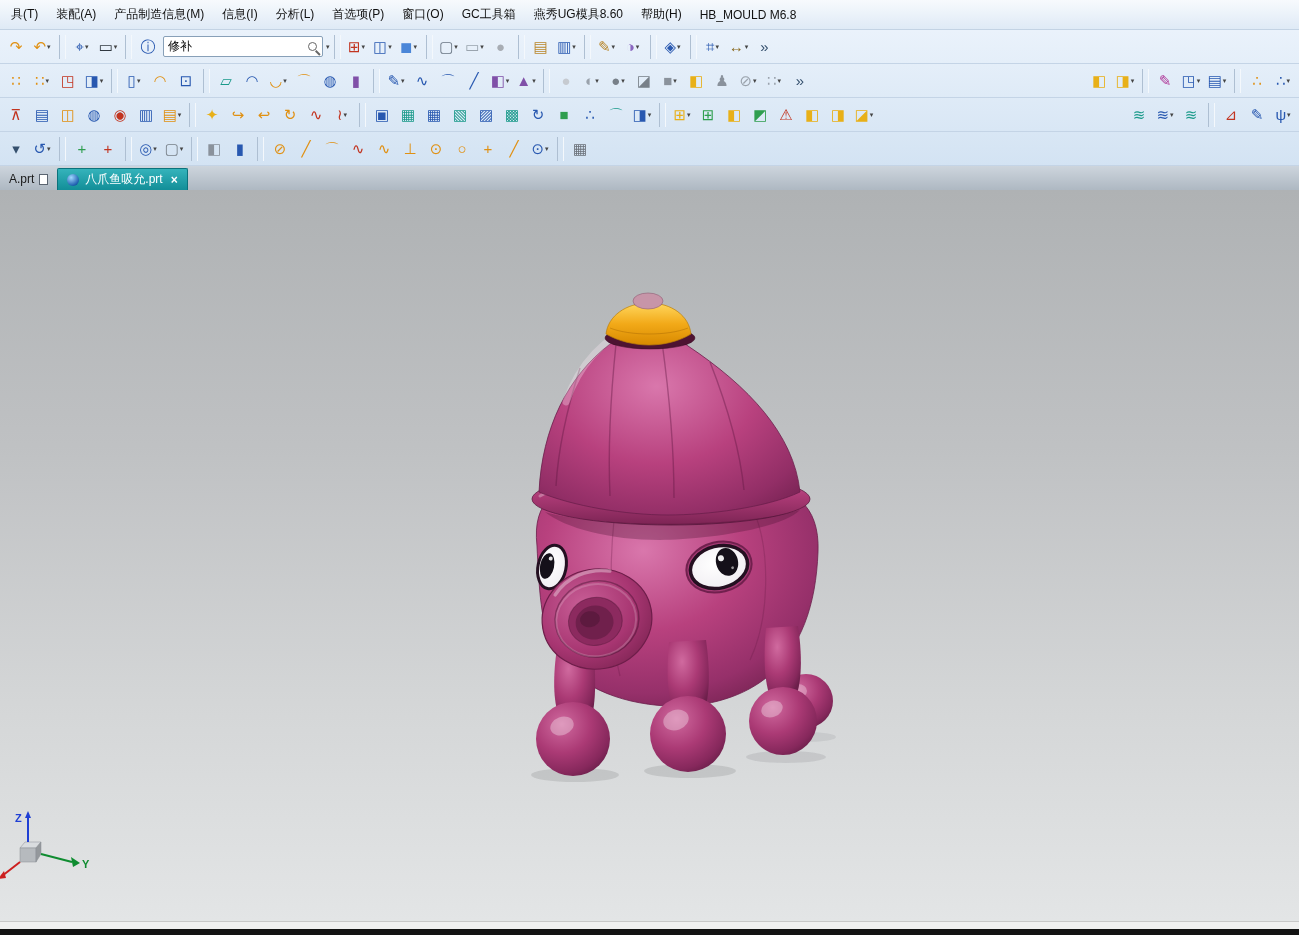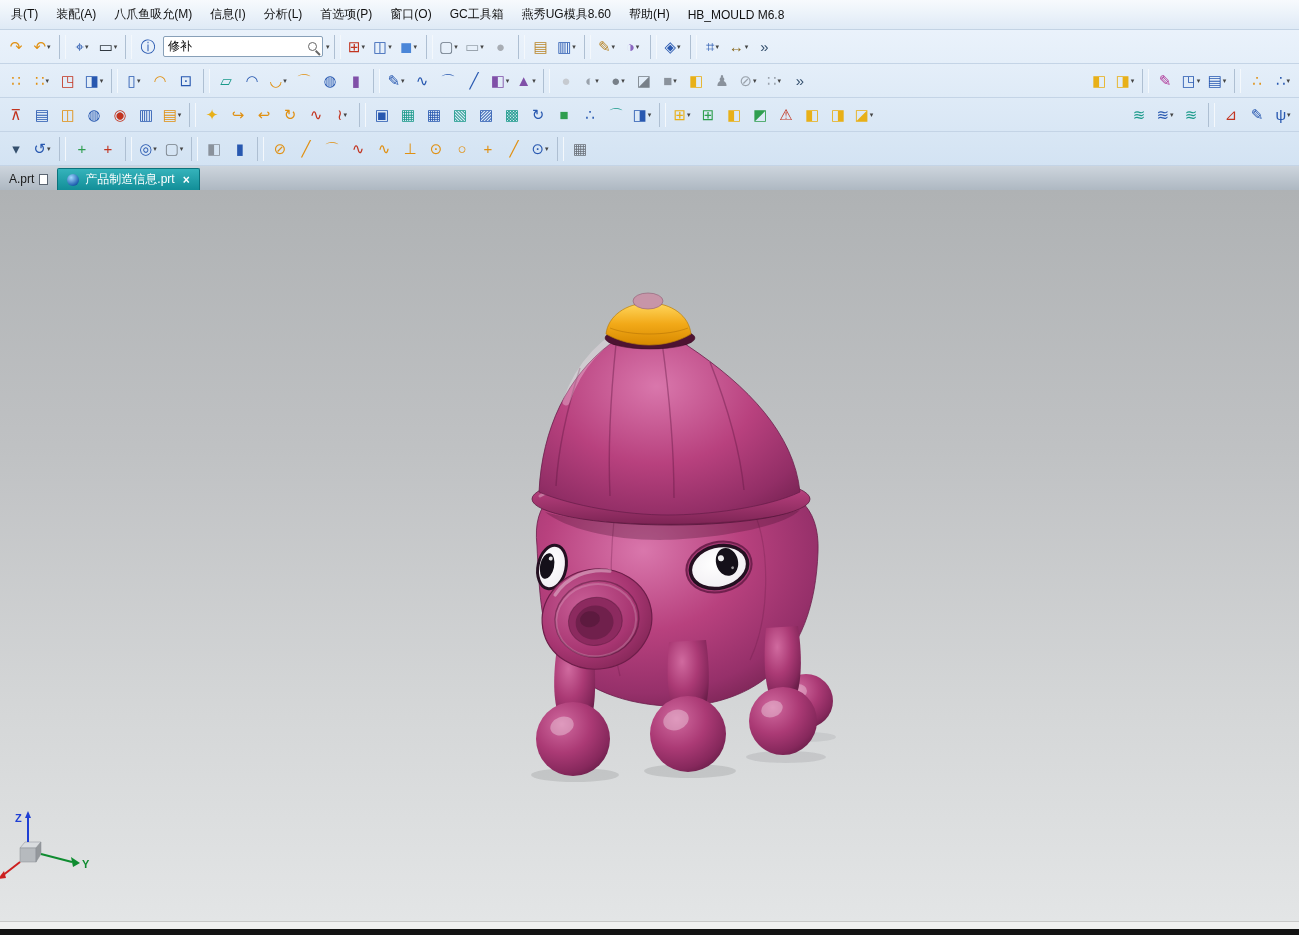--- a/index.html
+++ b/index.html
@@ -39,21 +39,21 @@
   .viewport svg{position:absolute;left:0;top:0}
   .hstrip{height:8px;background:#f0f0f0;border-top:1px solid #c8c8c8}
   .bottombar{height:6px;background:#131313}
 </style>
 </head>
 <body>
 
 <div class="menubar">
     <span class="menu-item">具(T)</span>
     <span class="menu-item">装配(A)</span>
-    <span class="menu-item">八爪鱼吸允(M)</span>
+    <span class="menu-item">产品制造信息(M)</span>
     <span class="menu-item">信息(I)</span>
     <span class="menu-item">分析(L)</span>
     <span class="menu-item">首选项(P)</span>
     <span class="menu-item">窗口(O)</span>
     <span class="menu-item">GC工具箱</span>
     <span class="menu-item">燕秀UG模具8.60</span>
     <span class="menu-item">帮助(H)</span>
     <span class="menu-item">HB_MOULD M6.8</span>
   </div>
 
@@ -478,21 +478,21 @@
     </div>
 </div>
 
 <div class="tabbar">
   <div class="tab tab-bg">
     <span>A.prt</span>
     <span class="page-icon"></span>
   </div>
   <div class="tab tab-active">
     <span class="part-icon"></span>
-    <span>产品制造信息.prt</span>
+    <span>八爪鱼吸允.prt</span>
     <span class="tab-close">×</span>
   </div>
 </div>
 
 <div class="viewport">
   <svg width="1299" height="731" viewBox="0 0 1299 731">
     <defs>
       <radialGradient id="gBody" cx="38%" cy="32%" r="78%">
         <stop offset="0" stop-color="#d977ac"></stop>
           <stop offset=".45" stop-color="#b8417e"></stop>

